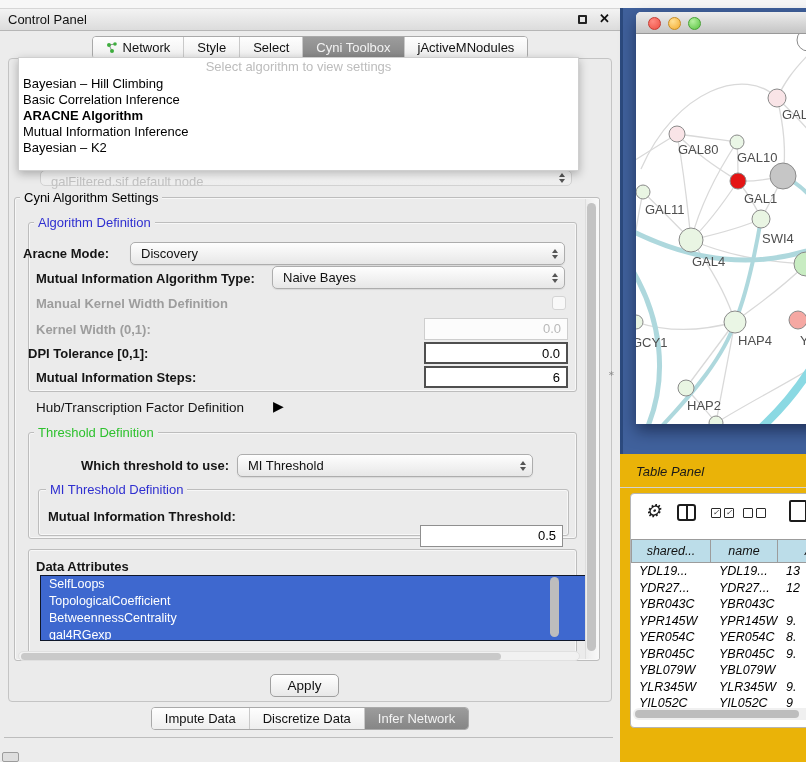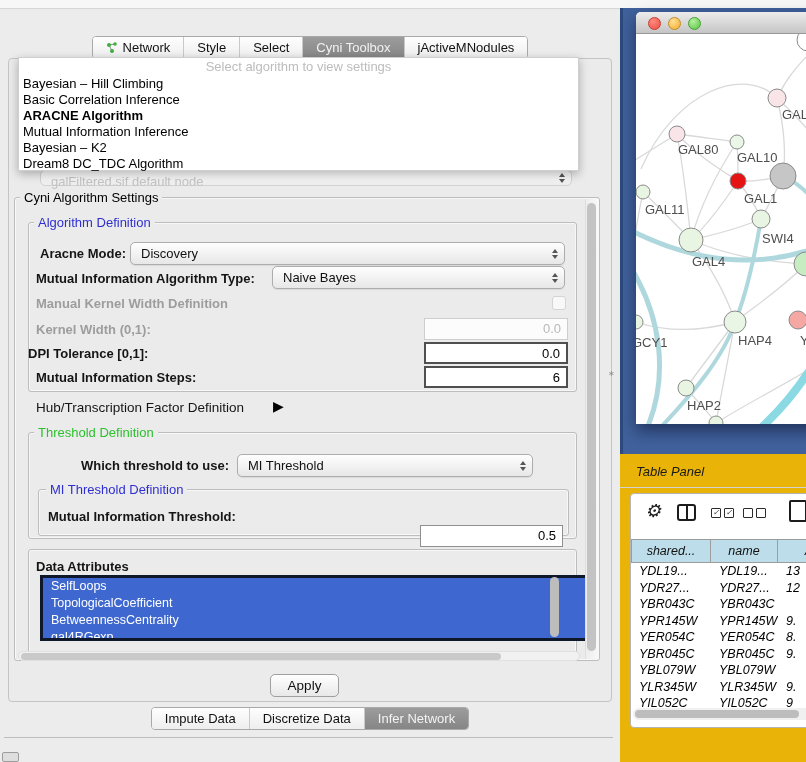--- a/index.html
+++ b/index.html
@@ -66,21 +66,21 @@
   .tri{font-size:12px;color:#000;}
 
   
   .v-track{position:absolute;left:585px;top:199px;width:14px;height:460px;background:linear-gradient(to right,#ededed,#f9f9f9);border-left:1px solid #dedede;z-index:3;}
   .v-thumb{position:absolute;left:587px;top:203px;width:9px;height:448px;background:#c3c3c3;border-radius:5px;z-index:4;}
   .h-track{position:absolute;left:18px;top:651px;width:562px;height:10px;background:#f1f1f1;border:1px solid #e0e0e0;border-radius:5px;z-index:3;}
   .h-thumb{position:absolute;left:21px;top:653px;width:480px;height:7px;background:#c9c9c9;border-radius:4px;z-index:4;}
 
   
   .attr-list{position:absolute;left:40px;top:575px;width:559px;height:66px;background:#fff;
-    border:3px solid #0f172a;overflow:hidden;z-index:2;}
+    border:1px solid #0f172a;overflow:hidden;z-index:2;}
   .attr-item{height:17px;line-height:17px;background:#3e68cf;color:#fff;font-size:12.5px;padding-left:8px;}
   .list-thumb{position:absolute;left:550px;top:577px;width:9px;height:60px;background:#bdbdbd;border-radius:5px;z-index:3;}
 
   .apply-btn{position:absolute;left:270px;top:674px;width:69px;height:23px;border:1px solid #9f9f9f;border-radius:5px;
     background:linear-gradient(#ffffff,#e8e8e8);text-align:center;font-size:13.5px;line-height:21px;color:#111;z-index:2;}
 
   .bottom-tab-row{position:absolute;left:0;top:707px;width:620px;display:flex;justify-content:center;}
   .cp-bottom-line{position:absolute;left:4px;top:737px;width:609px;height:1px;background:#bdbdbd;}
   .corner-icon{position:absolute;left:2px;top:752px;width:17px;height:10px;border:1px solid #9c9c9c;background:#dedede;border-radius:2px;}
   .grip{position:absolute;left:608px;top:370px;width:6px;height:7px;color:#8a8a8a;font-size:8px;line-height:7px;}
@@ -120,20 +120,25 @@
   .w1{width:80px;} .w2{width:67px;} .w3{width:63px;}
   .tp-hscroll{position:absolute;left:2px;top:214px;width:200px;height:12px;background:#f0f0f0;border-radius:6px;}
   .tp-hthumb{position:absolute;left:4px;top:216px;width:164px;height:8px;background:#bdbdbd;border-radius:4px;}
 </style>
 </head>
 <body>
 
 <div class="root">
   <div class="top-strip"></div>
 
+  <div class="cp-titlebar">
+    <span class="cp-title">Control Panel</span>
+    <span class="float-btn"></span>
+    <span class="close-btn">✕</span>
+  </div>
 
   <div class="tab-row">
     <div class="tab-group">
       <div class="tab">
         <svg width="12" height="12" viewBox="0 0 12 12">
           <line x1="3" y1="3" x2="9" y2="2" stroke="#8a8a8a" stroke-width="1"></line>
           <line x1="3" y1="3" x2="6" y2="9" stroke="#8a8a8a" stroke-width="1"></line>
           <circle cx="3" cy="3" r="2" fill="#3fae3f"></circle>
             <circle cx="9" cy="2" r="1.8" fill="#3fae3f"></circle>
             <circle cx="6" cy="9" r="2" fill="#3fae3f"></circle>
@@ -165,32 +170,31 @@
       </span>
   </div>
 
   <div class="algo-popup">
     <div class="algo-ph">Select algorithm to view settings</div>
     <div class="algo-item">Bayesian – Hill Climbing</div>
     <div class="algo-item">Basic Correlation Inference</div>
     <div class="algo-item bold">ARACNE Algorithm</div>
     <div class="algo-item">Mutual Information Inference</div>
     <div class="algo-item">Bayesian – K2</div>
-    <div class="algo-item">Dream8 DC_TDC Algorithm</div>
   </div>
 
   <div class="grp" style="left:14px;top:197px;width:586px;height:464px;"></div>
   <span class="box-title t-black" style="left:20px;top:190px;">Cyni Algorithm Settings</span>
   <div class="v-track"></div>
   <div class="v-thumb"></div>
 
   <div class="grp" style="left:28px;top:222px;width:549px;height:170px;"></div>
   <span class="box-title t-blue" style="left:34px;top:215px;">Algorithm Definition</span>
 
-  <span class="lbl" style="left:40px;top:246px;">Aracne Mode:</span>
+  <span class="lbl" style="left:23px;top:246px;">Aracne Mode:</span>
   <div class="combo" style="left:130px;top:242px;width:435px;">
     <span>Discovery</span>
     <span class="stepper">
         <i class="up"></i>
         <i class="dn"></i>
       </span>
   </div>
 
   <span class="lbl" style="left:36px;top:271px;">Mutual Information Algorithm Type:</span>
   <div class="combo" style="left:272px;top:266px;width:293px;">

